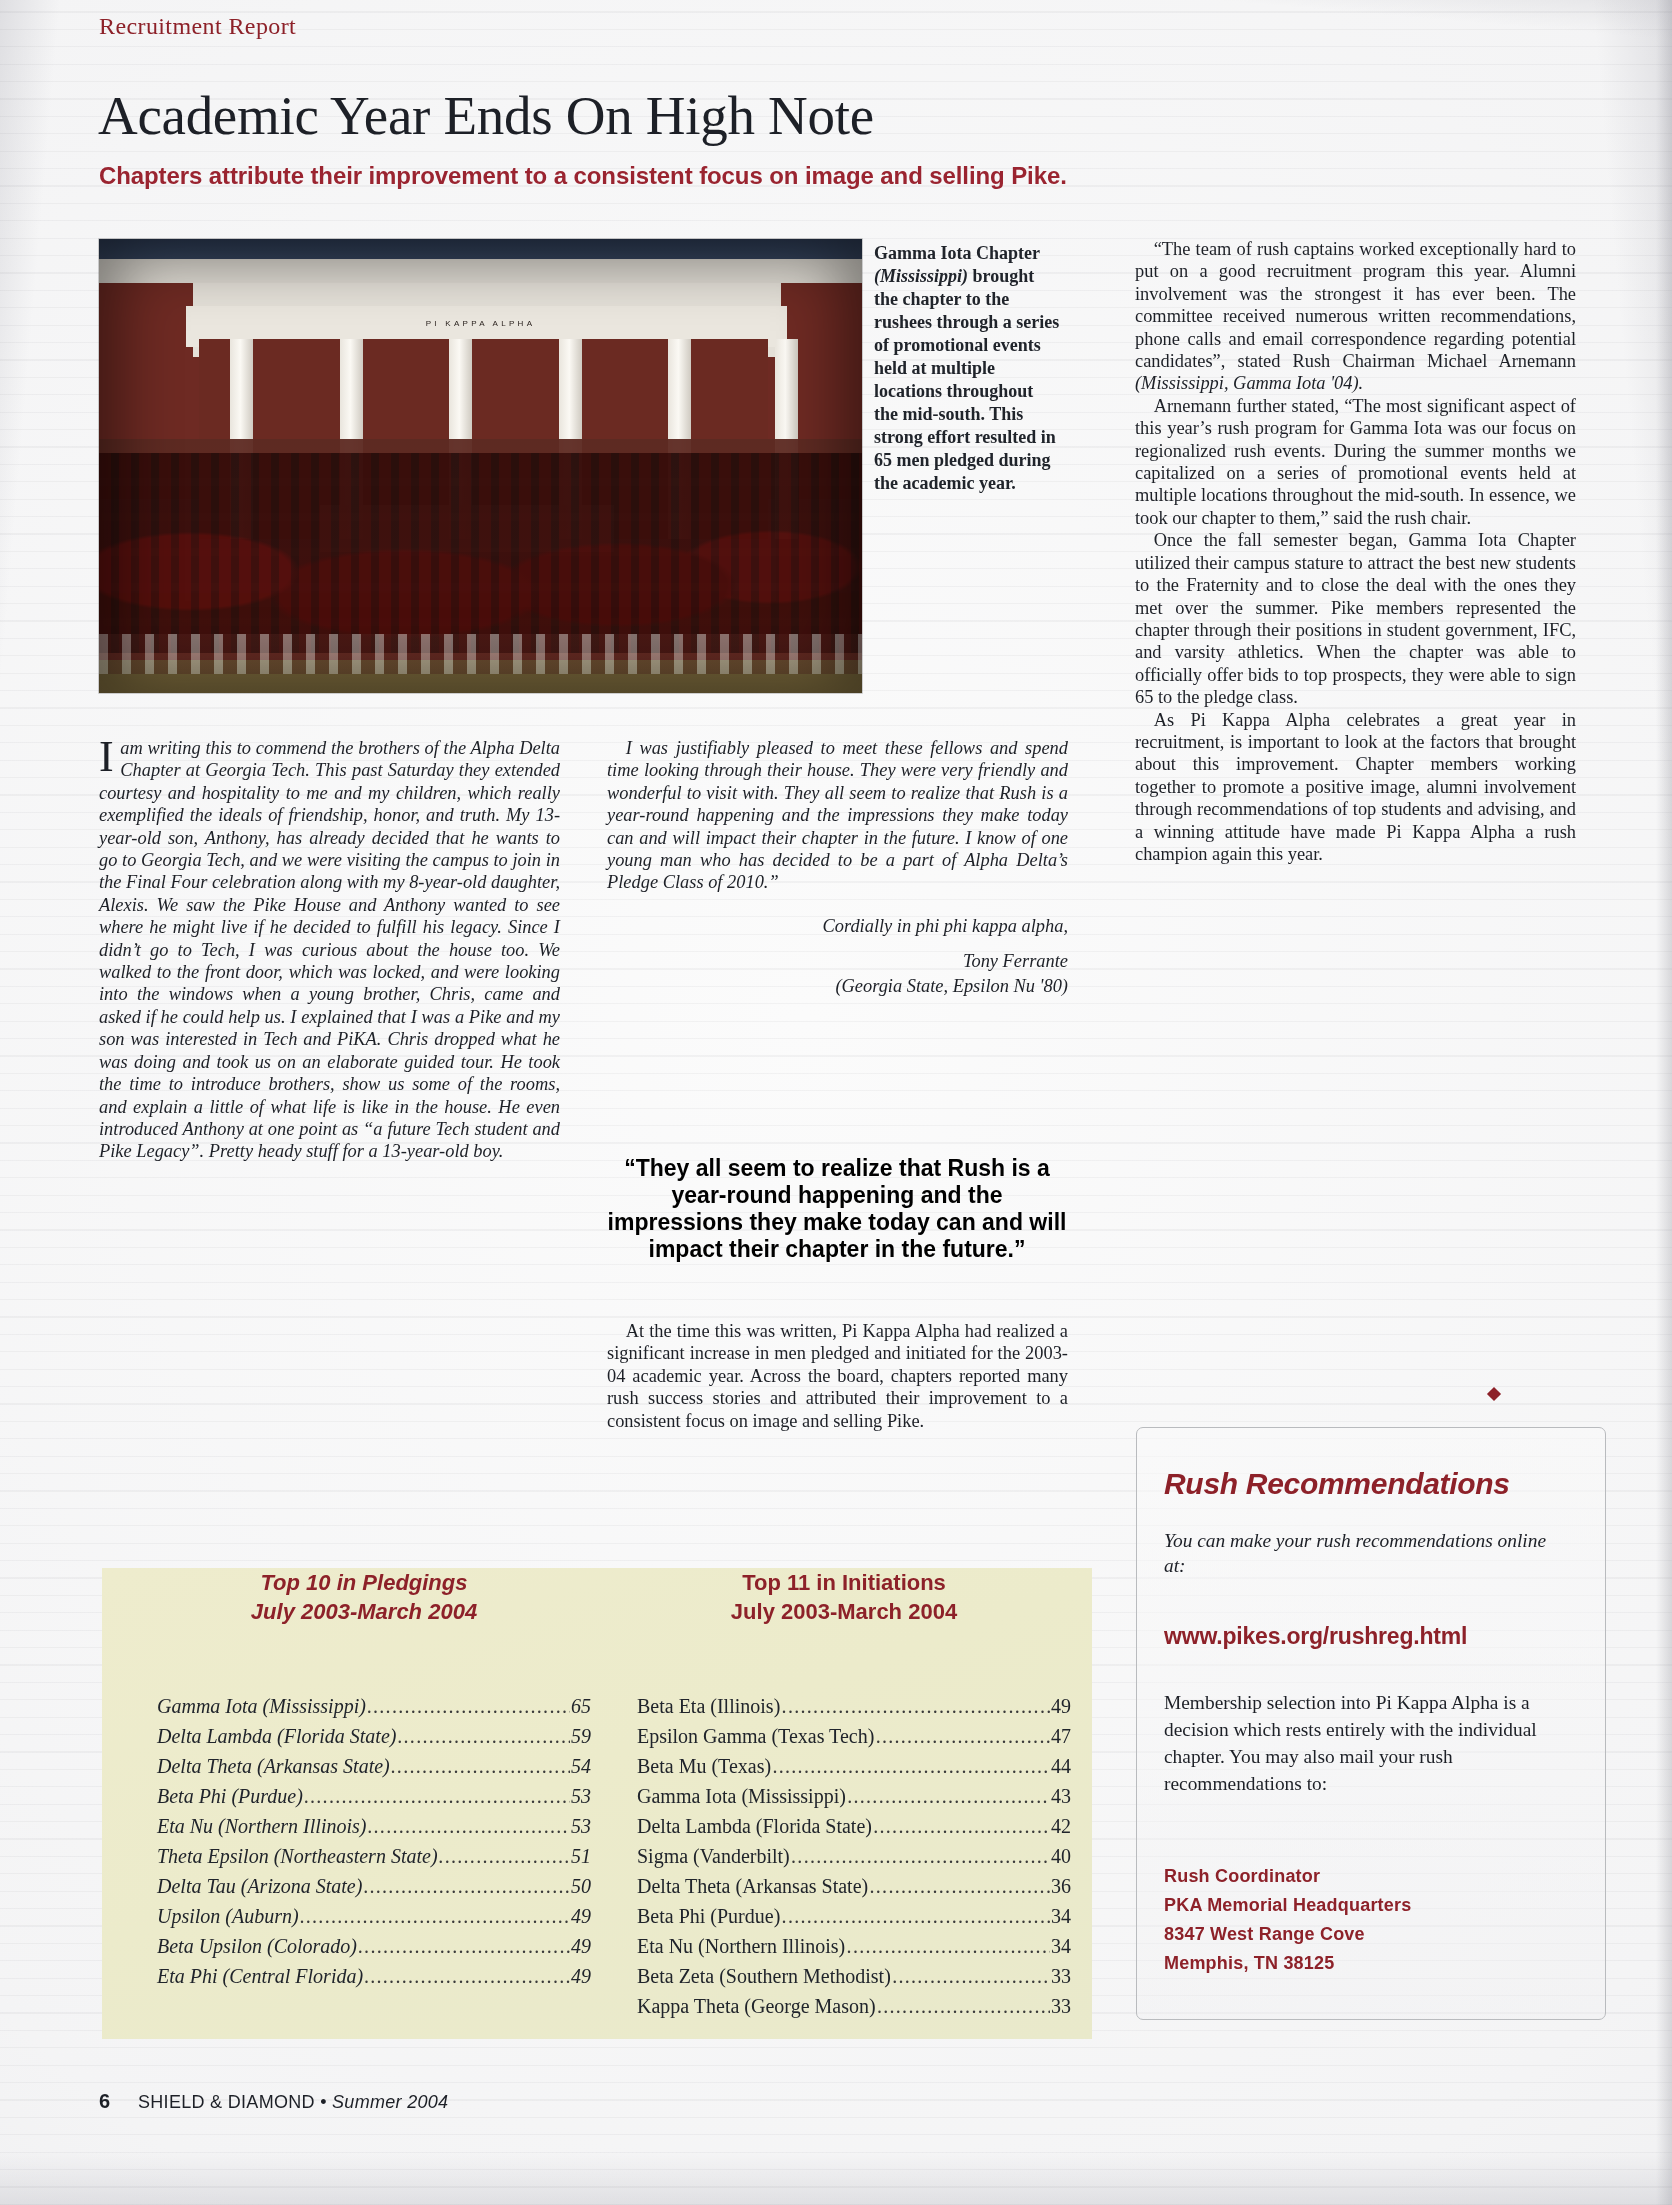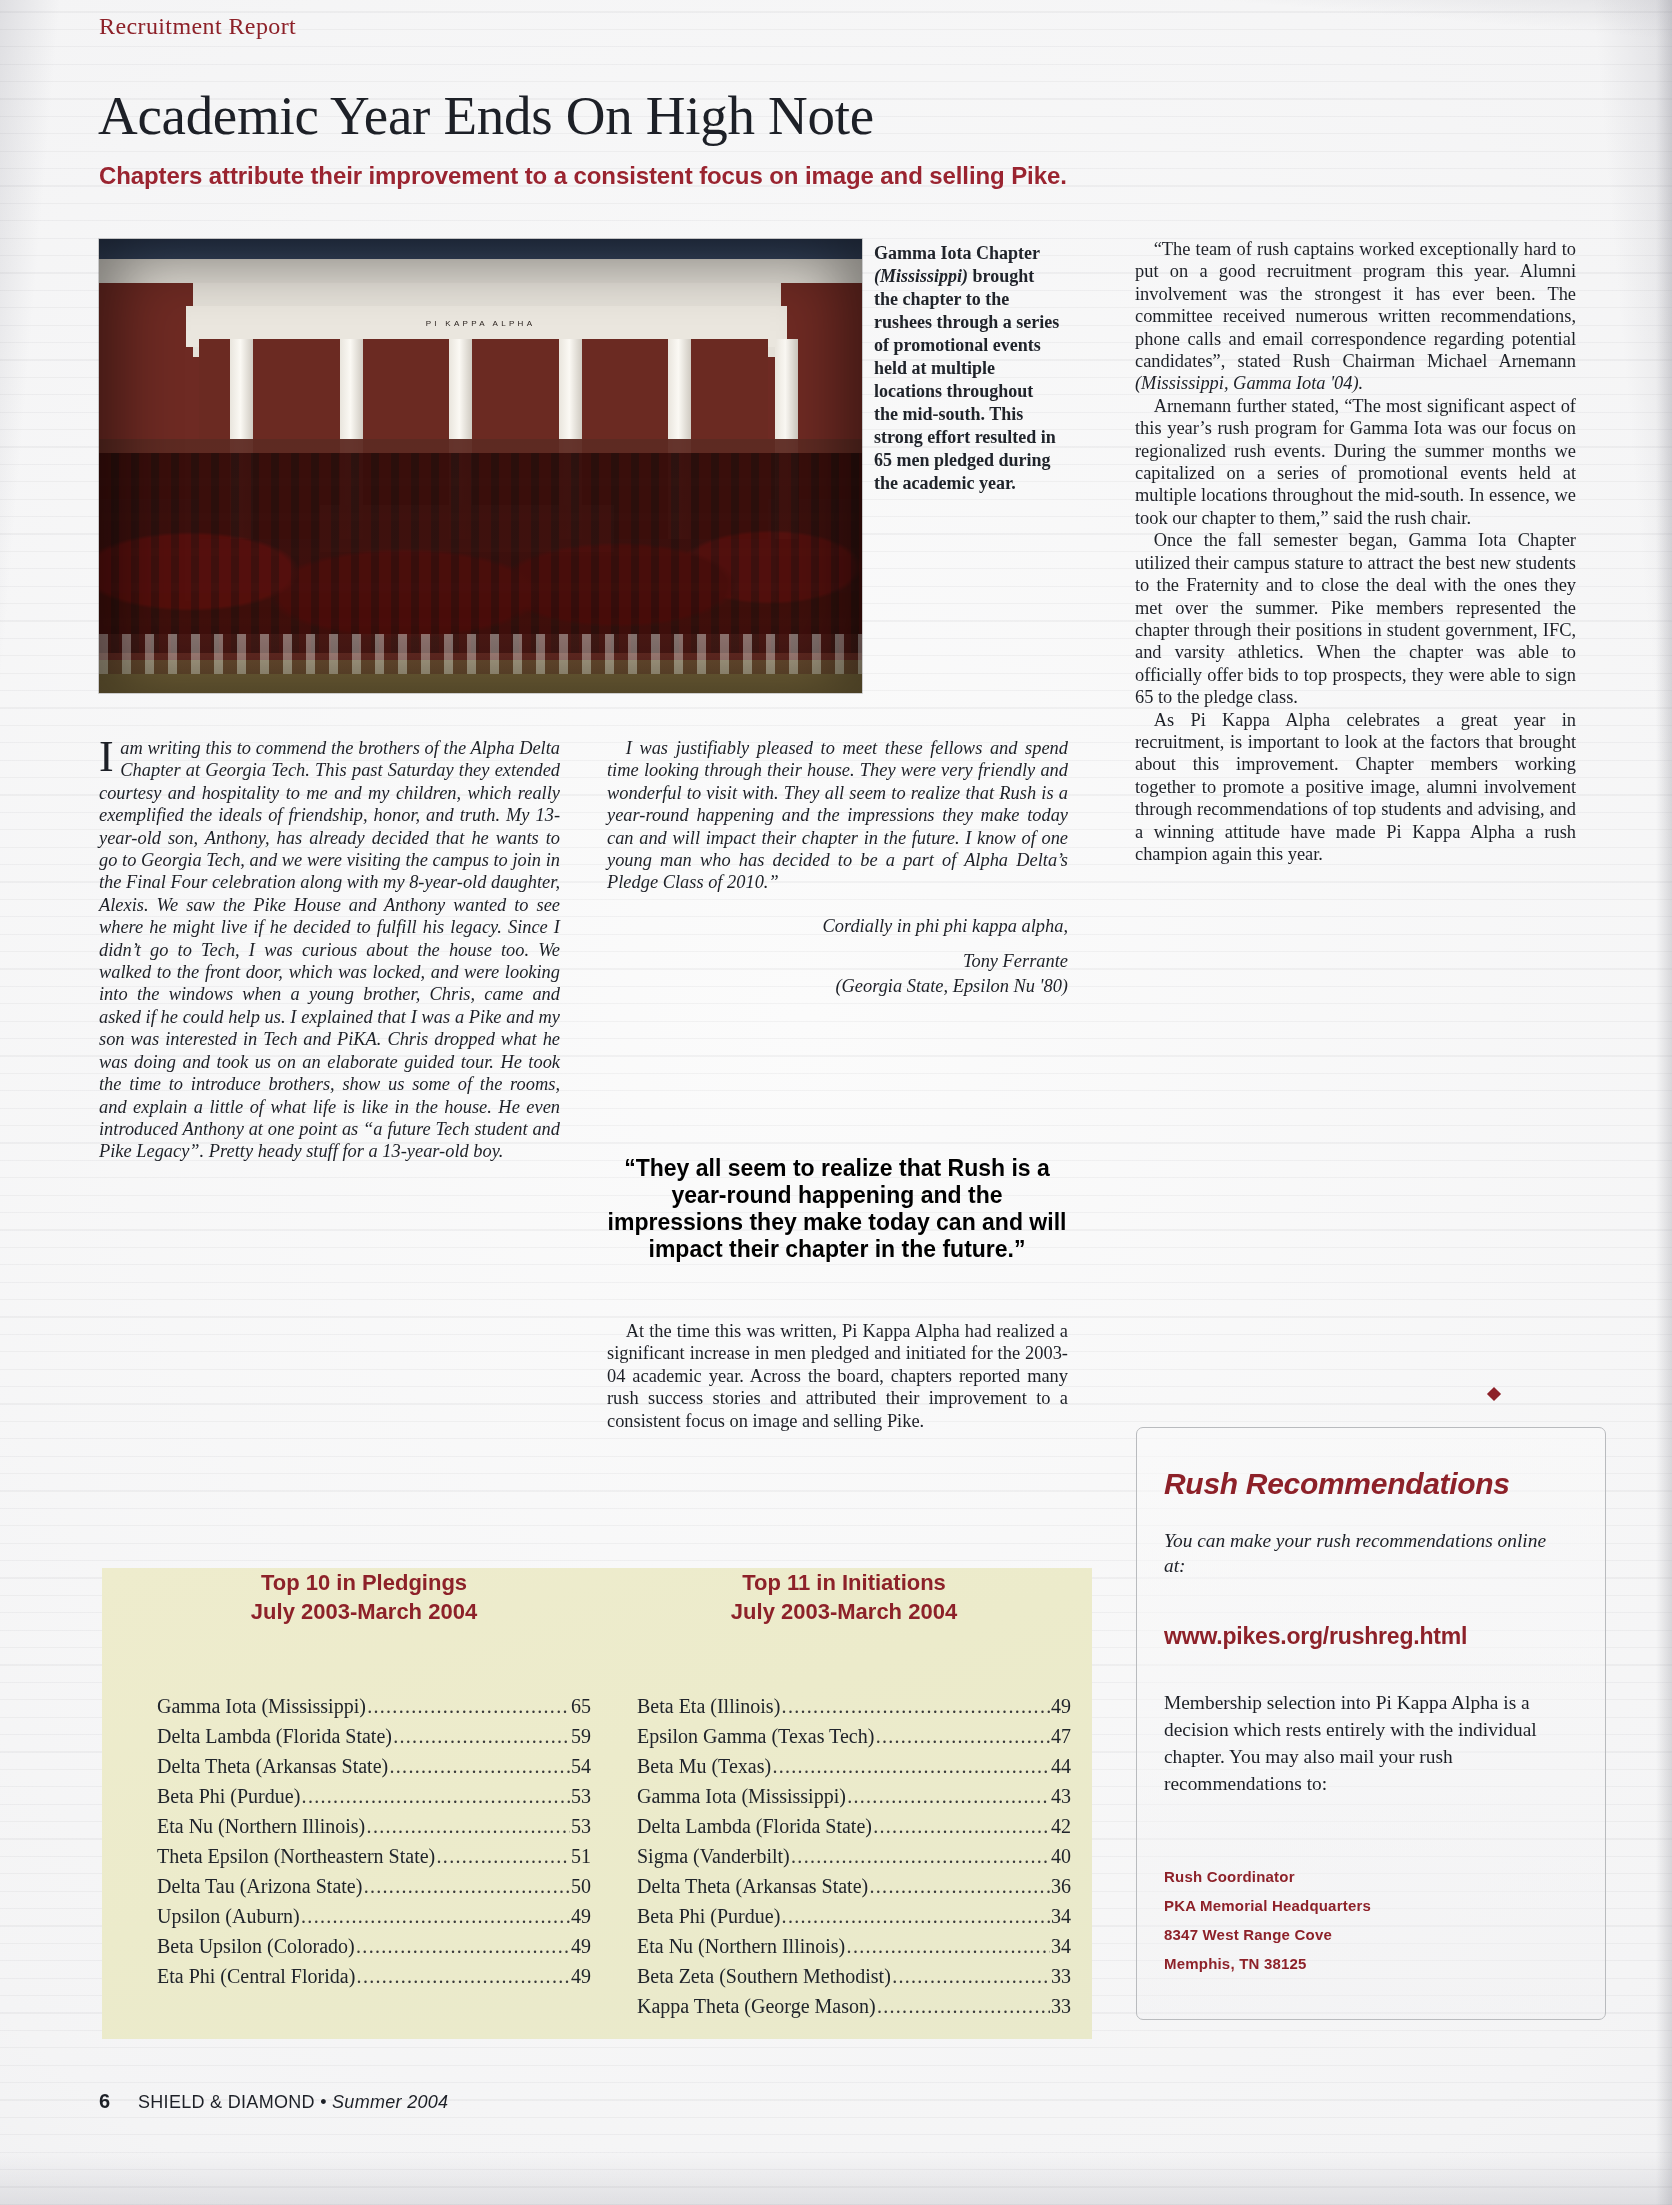--- a/index.html
+++ b/index.html
@@ -139,21 +139,21 @@
     position:absolute;left:1489px;top:1389px;
     width:10px;height:10px;background:#8d2129;transform:rotate(45deg);
   }
 
   
   .tablepanel{
     position:absolute;left:102px;top:1568px;width:990px;height:471px;
     background:linear-gradient(160deg,#eeeccd 0%,#ecebcb 45%,#e9e9cb 100%);
   }
   .tbl{position:absolute;top:0;width:454px;}
-  .tbl.left{left:35px;}
+  .tbl.left{left:35px;font-style:italic;}
   .tbl.right{left:515px;}
   .tbl h3{
     margin:0;text-align:center;
     font-family:"Liberation Sans", sans-serif;
     font-weight:bold;font-size:22px;line-height:29px;color:#8d2129;
   }
   .tbl h3 .l2{display:block;}
   .tbl ul{list-style:none;margin:65px 0 0 0;padding:0;}
   .tbl li{
     display:flex;align-items:flex-start;
@@ -191,21 +191,21 @@
     font-size:23px;color:#8d2129;letter-spacing:-0.2px;
   }
   .rb-body{
     position:absolute;left:27px;top:261px;width:414px;
     font-family:"Liberation Serif", serif;
     font-size:19.4px;line-height:27px;color:#1d2027;
   }
   .rb-addr{
     position:absolute;left:27px;top:434px;
     font-family:"Liberation Sans", sans-serif;font-weight:bold;
-    font-size:15px;line-height:29px;color:#8d2129;letter-spacing:0.2px;
+    font-size:18px;line-height:29px;color:#8d2129;letter-spacing:0.2px;
   }
 
   
   .pagenum{
     position:absolute;left:99px;top:2090px;
     font-family:"Liberation Sans", sans-serif;font-weight:bold;font-size:20px;color:#1d2027;
   }
   .footline{
     position:absolute;left:138px;top:2092px;
     font-family:"Liberation Sans", sans-serif;font-size:18px;color:#1d2027;letter-spacing:0.3px;

